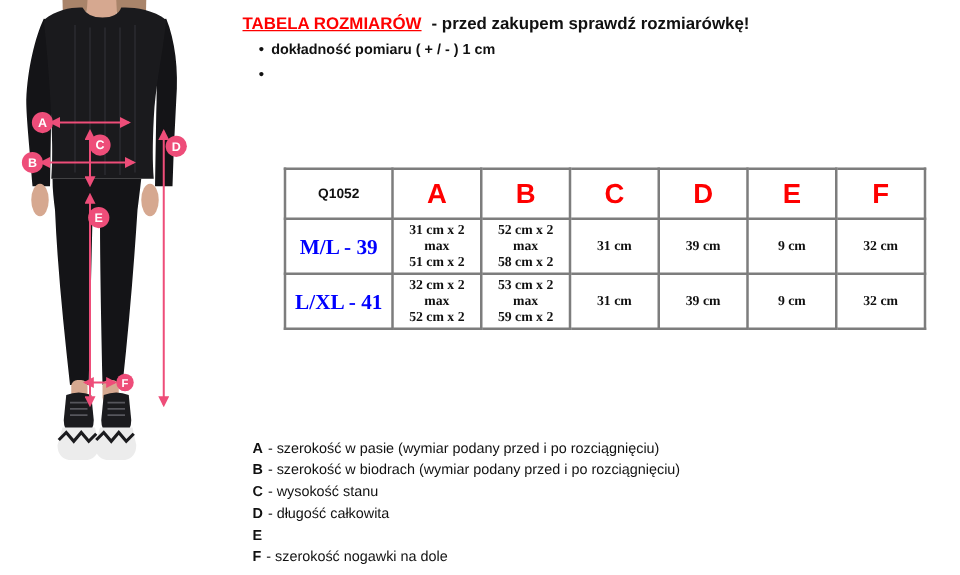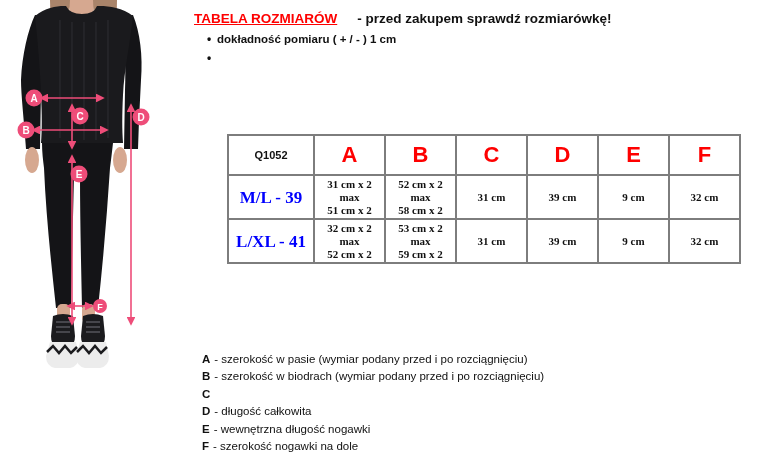--- a/index.html
+++ b/index.html
@@ -3,21 +3,21 @@
 <meta charset="utf-8">
 <style>
   html,body{margin:0;padding:0;}
   body{
     width:768px;height:460px;position:relative;background:#ffffff;
     font-family:"Liberation Sans", sans-serif;color:#000;overflow:hidden;
   }
   
   .title{position:absolute;left:194px;top:11px;font-size:13.5px;font-weight:bold;white-space:nowrap;}
   .title .hl{color:#fe0000;text-decoration:underline;}
-  .title .rest{color:#111;margin-left:20px;}
+  .title .rest{color:#111;margin-left:8px;}
   .bullets{position:absolute;left:207px;top:30px;font-size:11.5px;font-weight:bold;color:#111;}
   .bullets .b-line{display:flex;align-items:baseline;line-height:19px;}
   .bullets .dot{width:10px;font-size:12px;}
   
   .size-table{
     position:absolute;left:227px;top:134px;border-collapse:collapse;table-layout:fixed;
   }
   .size-table td{
     border:2px solid #7d7d7d;text-align:center;vertical-align:middle;
     padding:0;white-space:pre-line;font-weight:bold;font-size:11px;color:#111;
@@ -165,26 +165,26 @@
   <div class="l-line">
     <span class="key">A</span>
     <span>- szerokość w pasie (wymiar podany przed i po rozciągnięciu)</span>
   </div>
   <div class="l-line">
     <span class="key">B</span>
     <span>- szerokość w biodrach (wymiar podany przed i po rozciągnięciu)</span>
   </div>
   <div class="l-line">
     <span class="key">C</span>
+    <span>- wysokość stanu</span>
   </div>
   <div class="l-line">
     <span class="key">D</span>
     <span>- długość całkowita</span>
   </div>
   <div class="l-line">
     <span class="key">E</span>
-    <span>- wewnętrzna długość nogawki</span>
   </div>
   <div class="l-line">
     <span class="key">F</span>
     <span>- szerokość nogawki na dole</span>
   </div>
 </div>
 
 </body></html>

